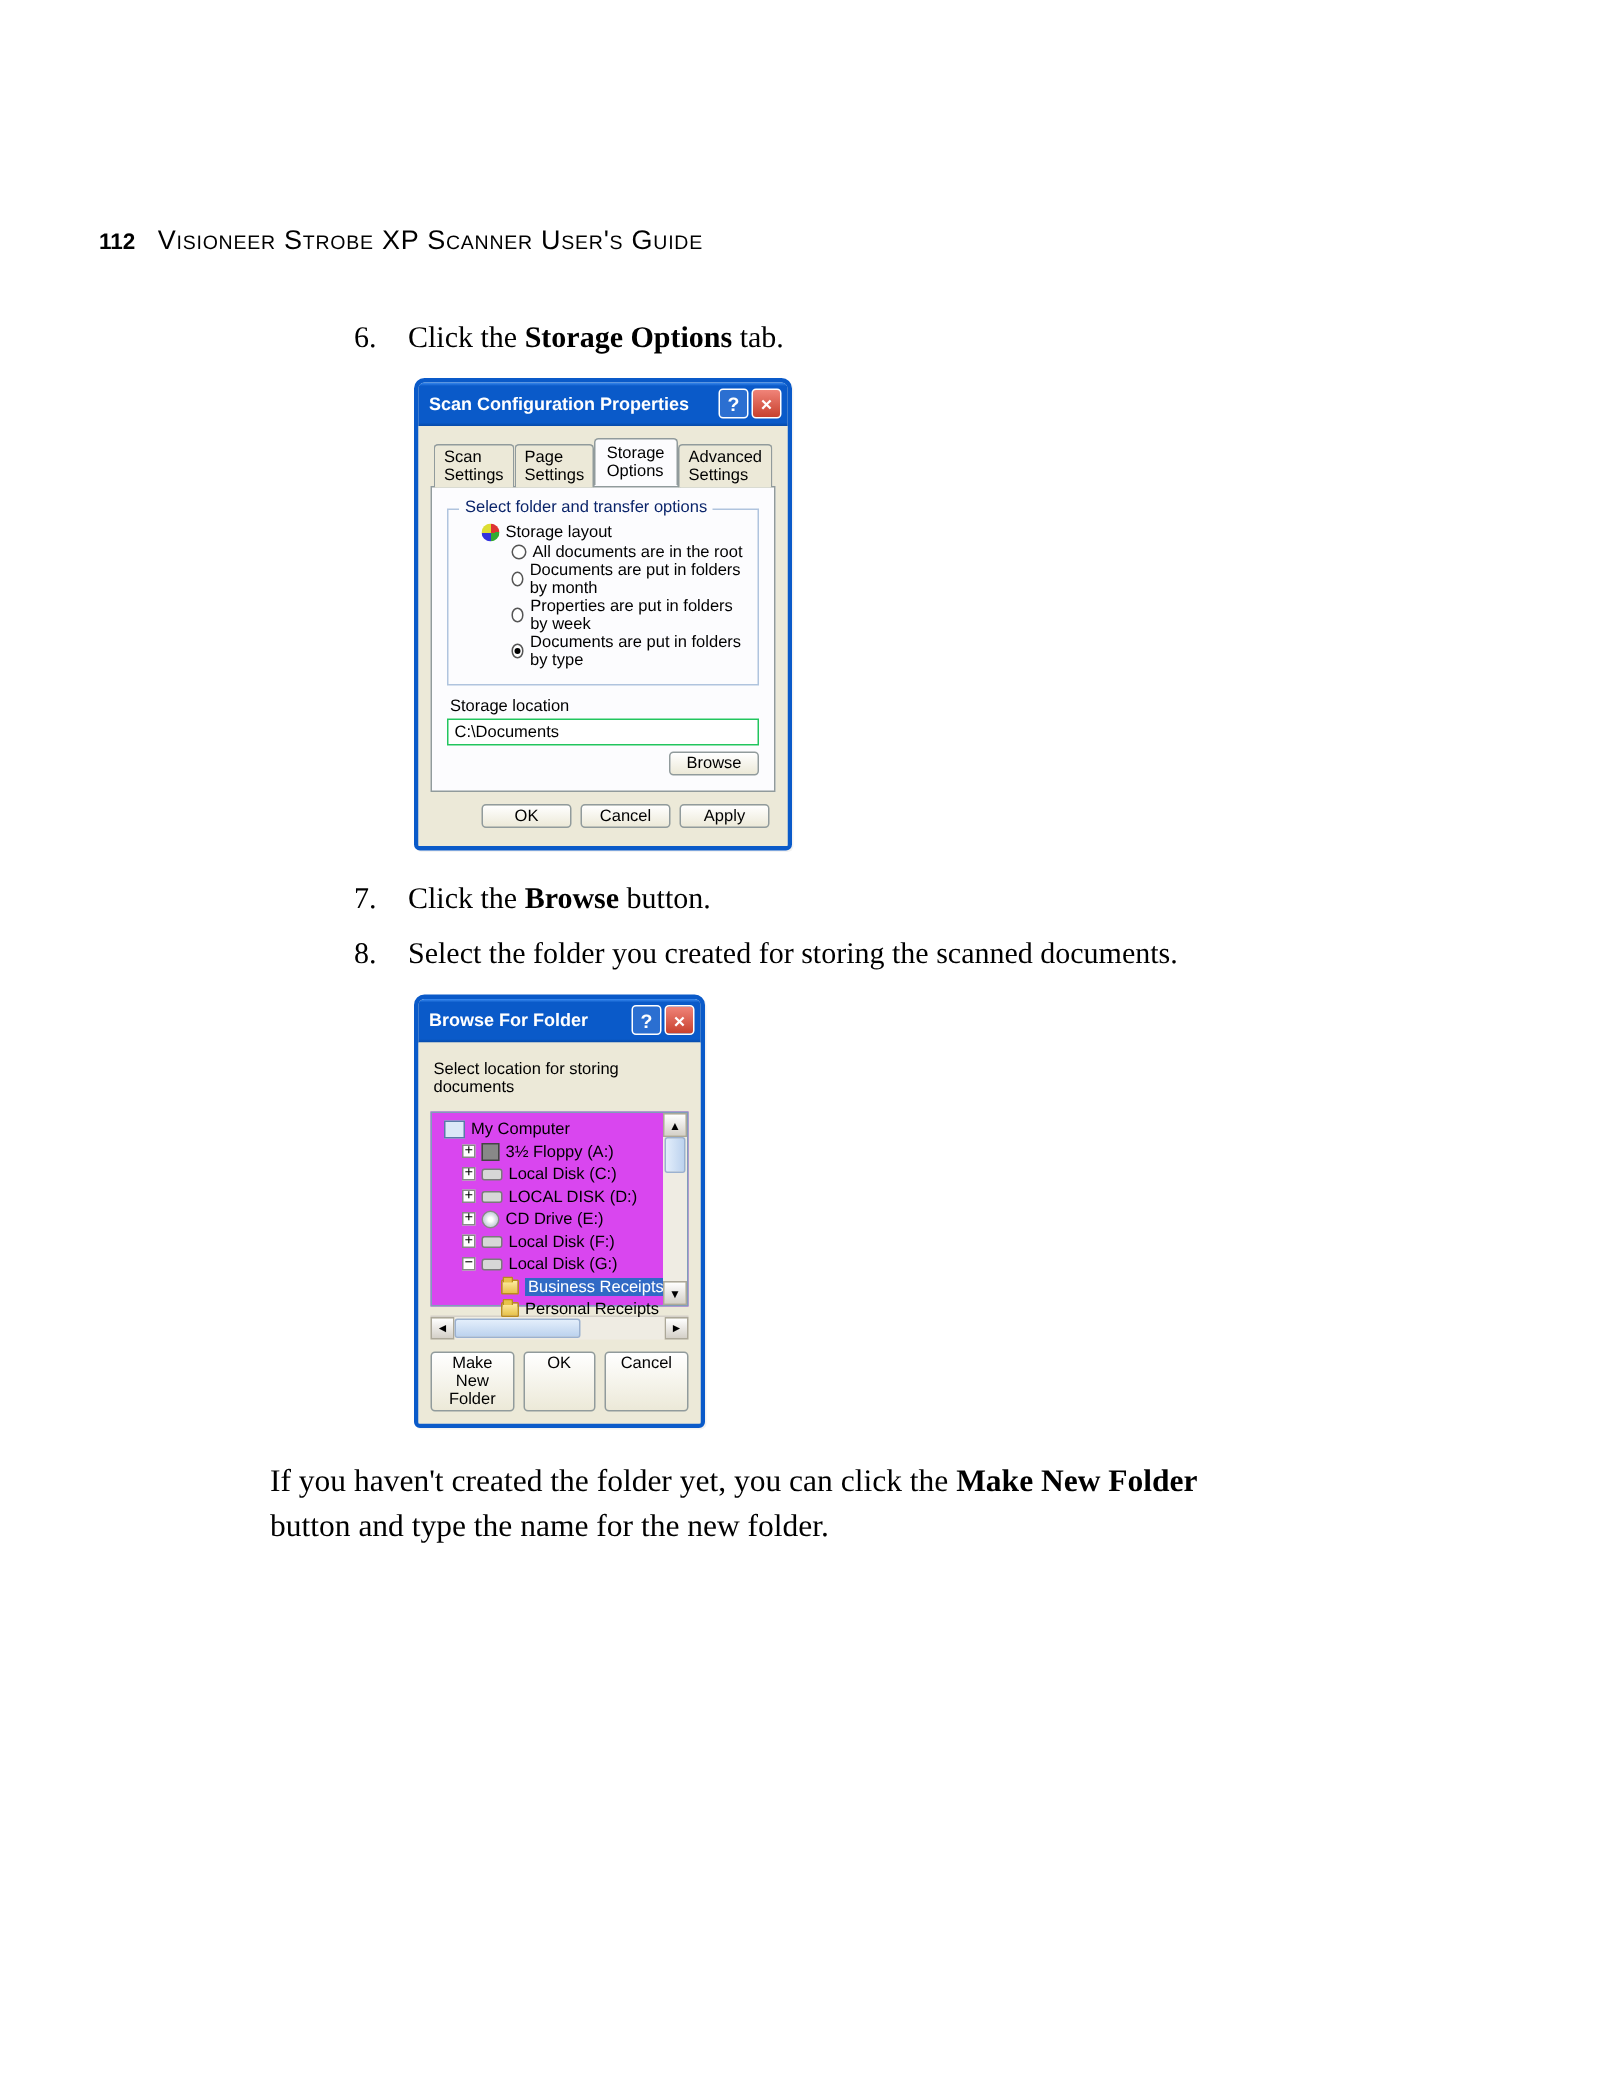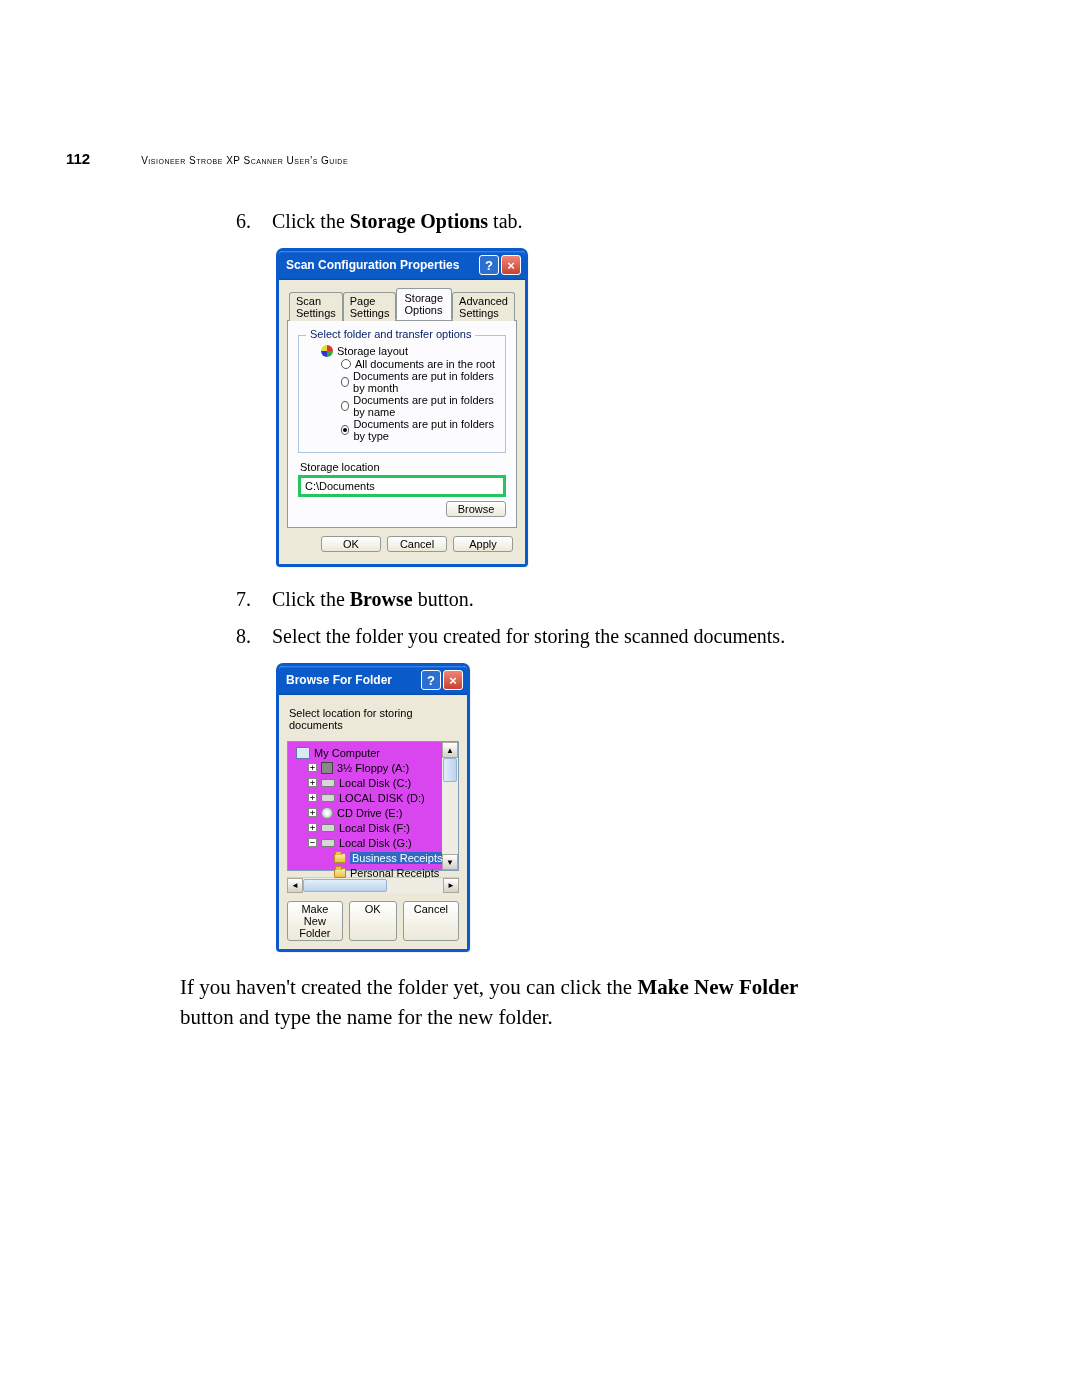--- a/index.html
+++ b/index.html
@@ -20,24 +20,23 @@
     align-items: baseline;
     gap: 15px;
     margin-bottom: 40px;
     font-family: Arial, Helvetica, sans-serif;
   }
   .page-number {
     font-weight: bold;
     font-size: 15px;
   }
   .page-title {
-    font-size: 10px;
+    font-size: 18px;
     font-variant: small-caps;
     letter-spacing: 0.5px;
-    margin-left: 36px;
   }
   .step-list {
     list-style: none;
     padding: 0;
     margin: 0 0 0 170px;
     max-width: 660px;
     font-family: 'Adobe Garamond Pro', Garamond, Georgia, serif;
   }
   .step-item {
     display: flex;
@@ -143,21 +142,21 @@
   .tree-sub { padding-left:34px; display:flex; align-items:center; gap:4px; }
   .radio {
     width:10px; height:10px; border:1px solid #555; border-radius:50%;
     display:inline-flex; align-items:center; justify-content:center;
     background:#fff;
   }
   .radio .dot { width:4px; height:4px; border-radius:50%; background:#000; }
 
   .xp-label { margin:4px 0 2px 2px; }
   .xp-textbox {
-    border:3px solid #22c55e;
+    border:1px solid #22c55e;
     background:#fff;
     padding:2px 4px;
     width:100%;
   }
   .xp-btn {
     background:linear-gradient(to bottom,#fff,#ece9d8);
     border:1px solid #919b9c;
     border-radius:3px;
     padding:1px 10px;
     font:11px Tahoma, Arial, sans-serif;
@@ -319,21 +318,21 @@
             <div class="tree-sub">
               <span class="radio"></span>
               <span>All documents are in the root</span>
             </div>
             <div class="tree-sub">
               <span class="radio"></span>
               <span>Documents are put in folders by month</span>
             </div>
             <div class="tree-sub">
               <span class="radio"></span>
-              <span>Documents are put in folders by name</span>
+              <span>Properties are put in folders by week</span>
             </div>
             <div class="tree-sub" style="margin-bottom:6px;">
               <span class="radio">
                   <span class="dot"></span>
                 </span>
               <span>Documents are put in folders by type</span>
             </div>
           </div>
           <div class="xp-label">Storage location</div>
           <div class="xp-textbox">C:\Documents</div>

